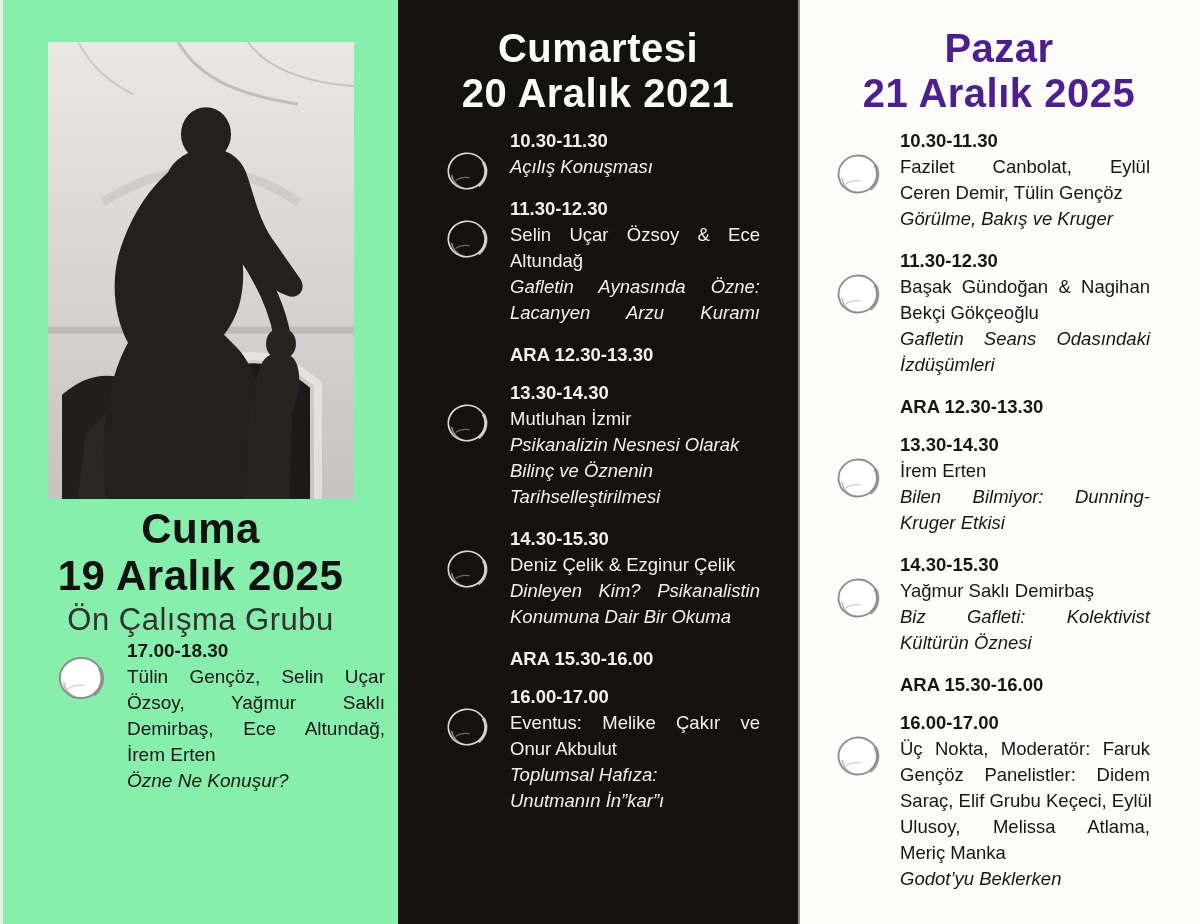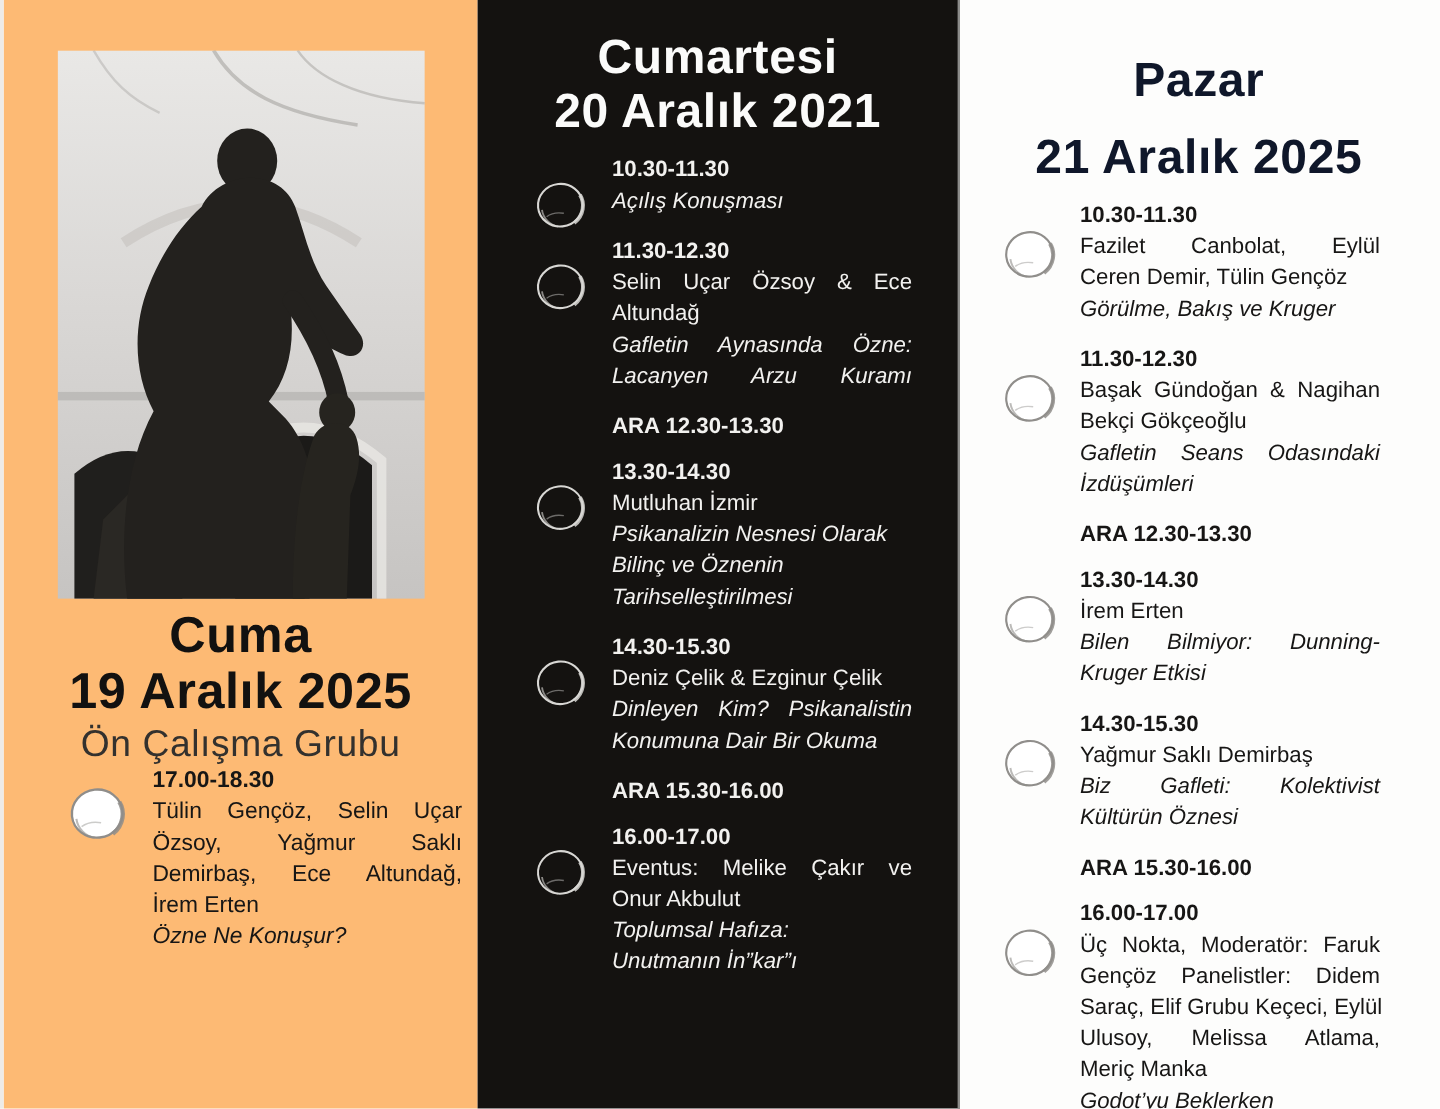--- a/index.html
+++ b/index.html
@@ -3,34 +3,34 @@
 <meta charset="utf-8">
 <style>
   html,body{margin:0;padding:0;background:#ffffff;}
   .poster{
     position:relative;width:1200px;height:924px;overflow:hidden;
     display:flex;background:#fdfdfc;
     font-family:"Liberation Sans", sans-serif;color:#171615;
     border-left:3px solid #edebe8;box-sizing:border-box;
   }
   .col{box-sizing:border-box;height:100%;flex-shrink:0;}
-  .col-left{width:395px;background:#fdba74;padding-top:42px;}
+  .col-left{width:395px;background:#86efac;padding-top:42px;}
   .col-mid{width:402px;background:#141210;color:#f2f1ef;padding-top:26px;border-right:2px solid #8d8d8b;}
   .col-right{width:398px;background:#fdfdfc;padding-top:26px;}
 
   
   .photo-wrap{width:306px;height:457px;margin:0 auto;display:block;}
   .photo-wrap svg{display:block;width:100%;height:100%;}
 
   
   .header{text-align:center;}
   .day-title,.day-date{font-weight:700;letter-spacing:.5px;line-height:1.12;}
   .col-left .day-title,.col-left .day-date{font-size:42px;color:#121110;}
   .col-mid .day-title,.col-mid .day-date{font-size:40px;color:#fbfbfa;}
-  .col-right .day-title,.col-right .day-date{font-size:40px;color:#0f172a;margin-top:19px;}
+  .col-right .day-title,.col-right .day-date{font-size:40px;color:#4c1d95;}
   .day-subtitle{font-size:31px;font-weight:400;color:#33312e;margin-top:3px;letter-spacing:.5px;}
   .col-left .header{margin-top:6px;}
 
   
   .schedule{margin-top:12px;}
   .col-left .schedule{margin-top:0;padding-left:16px;}
   .session{position:relative;margin-bottom:16px;}
   .session-body{margin-left:112px;width:250px;font-size:18.5px;line-height:26px;}
   .col-left .session-body{margin-left:108px;width:258px;font-size:19px;}
   .col-right .session-body{margin-left:100px;width:250px;}

